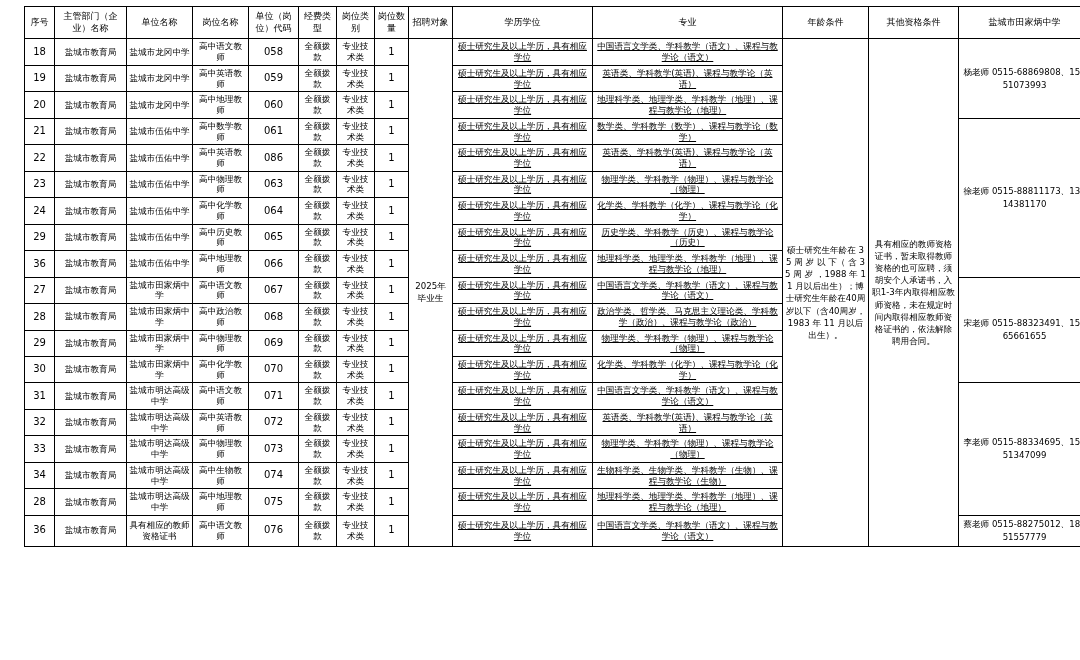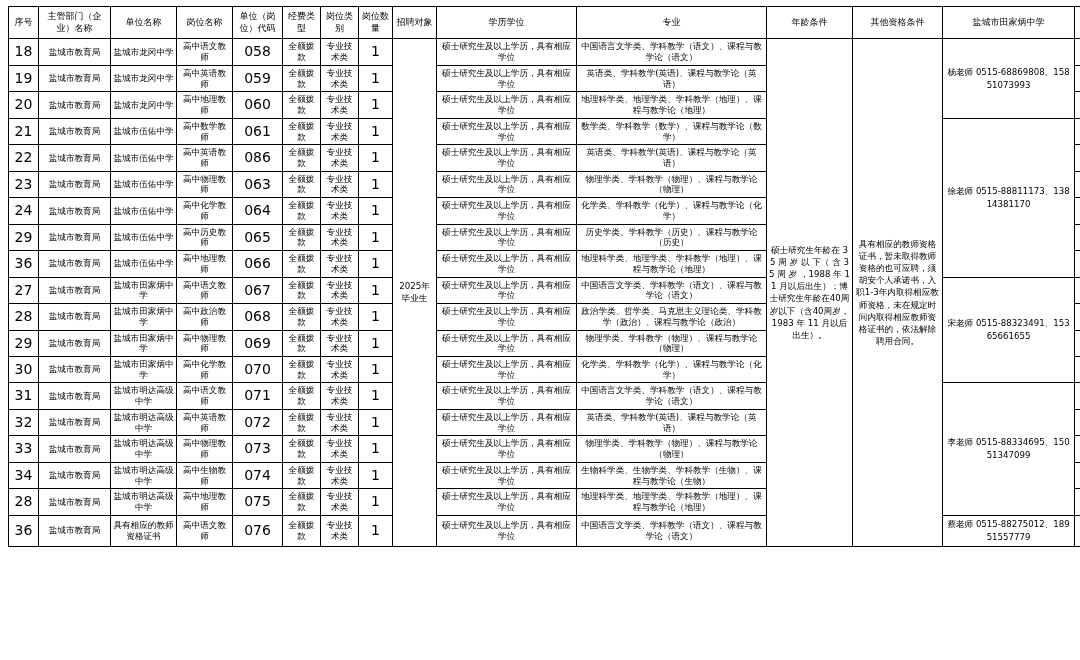--- a/index.html
+++ b/index.html
@@ -11,21 +11,21 @@
     width: 1080px;
     height: 660px;
     font-family: "DejaVu Sans", "Liberation Sans", sans-serif;
     color: #000;
     overflow: hidden;
   }
   #sheet {
     width: 1080px;
     height: 584px;
     box-sizing: border-box;
-    padding: 6px 8px 0 8px;
+    padding: 6px 8px 0 24px;
   }
   table.recruit {
     border-collapse: collapse;
     table-layout: fixed;
     width: 1064px;
     font-size: 8.6px;
     line-height: 1.25;
   }
   table.recruit th,
   table.recruit td {
@@ -38,22 +38,23 @@
   }
   table.recruit thead th {
     font-weight: normal;
     font-size: 9px;
     padding: 4px 1px;
     line-height: 1.3;
   }
   td.lead {
     text-align: left;
     padding-left: 3px;
-  }
-  td.num { font-size: 14px; }
+    text-decoration: underline;
+  }
+  td.num { font-size: 10px; }
   .c-seq      { width: 30px; }
   .c-dept     { width: 72px; }
   .c-unit     { width: 66px; }
   .c-post     { width: 56px; }
   .c-code     { width: 50px; }
   .c-fund     { width: 38px; }
   .c-type     { width: 38px; }
   .c-count    { width: 34px; }
   .c-target   { width: 44px; }
   .c-edu      { width: 140px; }

